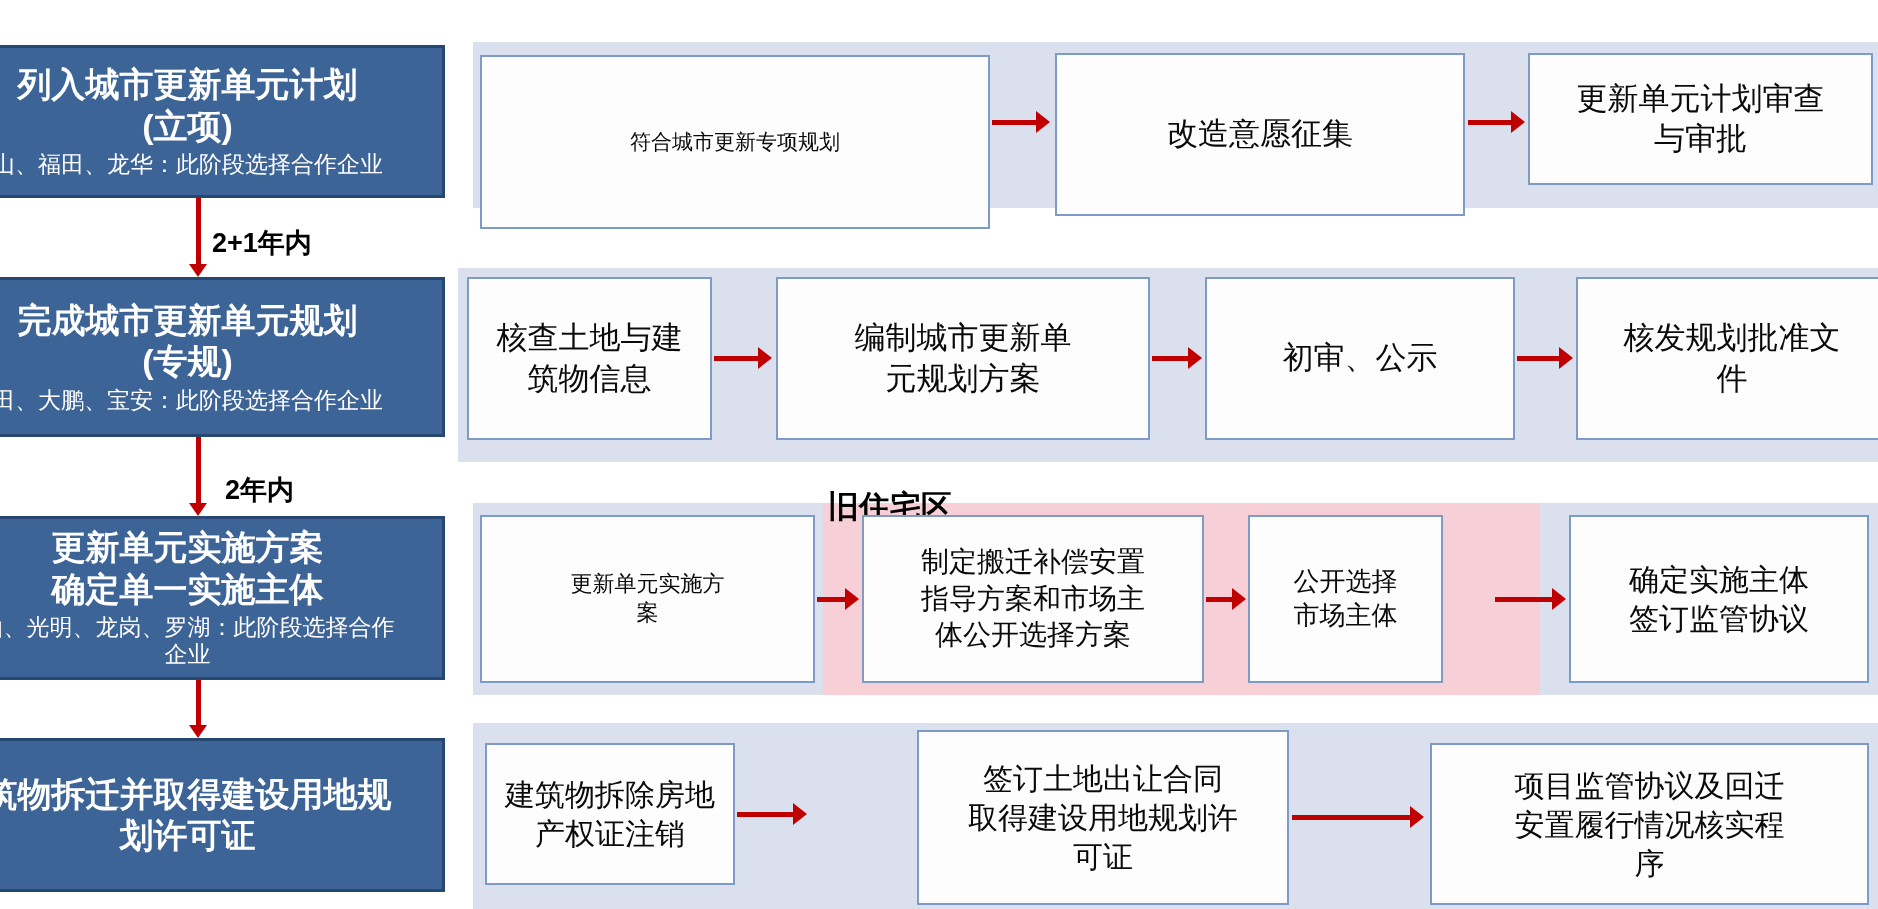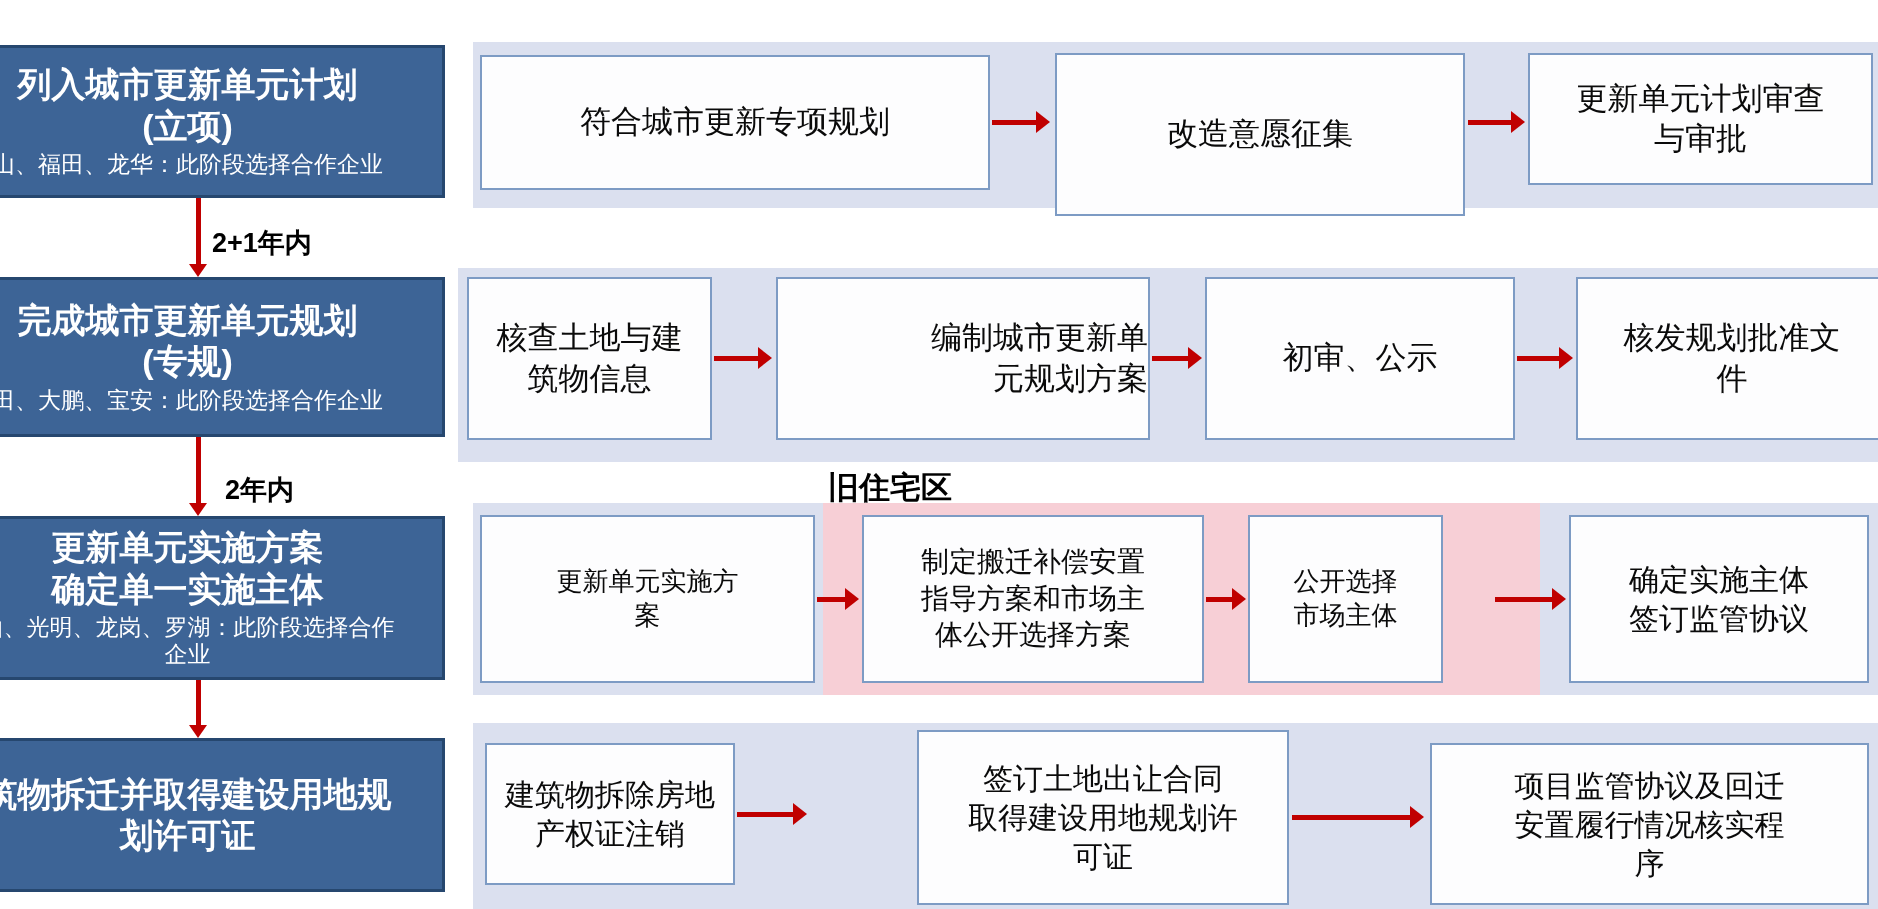--- a/index.html
+++ b/index.html
@@ -24,21 +24,21 @@
   .harrow .hline{position:absolute;left:0;right:11px;top:8.5px;height:5px;background:var(--arrow_red);}
   .harrow .hhead{position:absolute;right:0;top:0;width:0;height:0;
     border-top:11px solid transparent;border-bottom:11px solid transparent;
     border-left:14px solid var(--arrow_red);}
   .vconn{position:absolute;left:189px;width:19px;}
   .vconn .vline{position:absolute;left:7px;top:0;width:5px;height:calc(100% - 12px);background:var(--arrow_red);}
   .vconn .vhead{position:absolute;bottom:0;left:0;width:0;height:0;
     border-left:9.5px solid transparent;border-right:9.5px solid transparent;
     border-top:13px solid var(--arrow_red);}
   .vlabel{position:absolute;font-weight:bold;color:#000;white-space:nowrap;margin-top:20px;}
-  .annot{position:absolute;font-weight:bold;color:#000;font-size:31px;}
+  .annot{position:absolute;font-weight:bold;color:#000;font-size:31px;margin-top:19px;}
 </style>
 </head>
 <body>
 
 <div class="canvas">
 
   <div class="band" style="left:473px;top:42px;width:1405px;height:166px;"></div>
   <div class="band" style="left:458px;top:268px;width:1420px;height:194px;"></div>
   <div class="band" style="left:473px;top:503px;width:1405px;height:192px;"></div>
   <div class="band" style="left:473px;top:723px;width:1405px;height:186px;"></div>
@@ -91,21 +91,21 @@
     <div class="vline"></div>
     <div class="vhead"></div>
   </div>
   <div class="vlabel" style="left:225px;top:452px;font-size:27px;">2年内</div>
 
   <div class="vconn" style="top:680px;height:58px;">
     <div class="vline"></div>
     <div class="vhead"></div>
   </div>
 
-  <div class="wbox" style="left:480px;top:55px;width:510px;height:135px;font-size:31px;">
+  <div class="wbox" style="left:480px;top:55px;width:510px;height:174px;font-size:21px;">
       <div>符合城市更新专项规划</div>
     </div>
   <div class="harrow" style="left:992px;top:111px;width:58px;">
       <span class="hline"></span>
       <span class="hhead"></span>
     </div>
   <div class="wbox" style="left:1055px;top:53px;width:410px;height:163px;font-size:31px;">
       <div>改造意愿征集</div>
     </div>
   <div class="harrow" style="left:1468px;top:111px;width:57px;">
@@ -118,41 +118,41 @@
     </div>
 
   <div class="wbox" style="left:467px;top:277px;width:245px;height:163px;font-size:31px;">
       <div>核查土地与建</div>
       <div>筑物信息</div>
     </div>
   <div class="harrow" style="left:714px;top:347px;width:58px;">
       <span class="hline"></span>
       <span class="hhead"></span>
     </div>
-  <div class="wbox" style="left:776px;top:277px;width:374px;height:163px;font-size:31px;align-items:flex-end;">
+  <div class="wbox" style="left:776px;top:277px;width:374px;height:163px;font-size:31px;">
       <div>编制城市更新单</div>
       <div>元规划方案</div>
     </div>
   <div class="harrow" style="left:1152px;top:347px;width:50px;">
       <span class="hline"></span>
       <span class="hhead"></span>
     </div>
   <div class="wbox" style="left:1205px;top:277px;width:310px;height:163px;font-size:31px;">
       <div>初审、公示</div>
     </div>
   <div class="harrow" style="left:1517px;top:347px;width:56px;">
       <span class="hline"></span>
       <span class="hhead"></span>
     </div>
   <div class="wbox" style="left:1576px;top:277px;width:312px;height:163px;font-size:31px;">
       <div>核发规划批准文</div>
       <div>件</div>
     </div>
 
-  <div class="wbox" style="left:480px;top:515px;width:335px;height:168px;font-size:26px;">
+  <div class="wbox" style="left:480px;top:515px;width:335px;height:168px;font-size:22px;">
       <div>更新单元实施方</div>
       <div>案</div>
     </div>
   <div class="harrow" style="left:817px;top:588px;width:42px;">
       <span class="hline"></span>
       <span class="hhead"></span>
     </div>
   <div class="wbox" style="left:862px;top:515px;width:342px;height:168px;font-size:28px;">
       <div>制定搬迁补偿安置</div>
       <div>指导方案和市场主</div>

